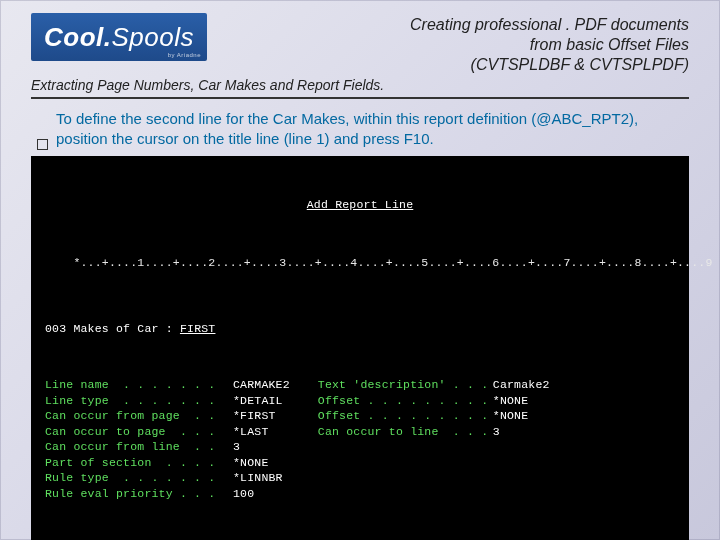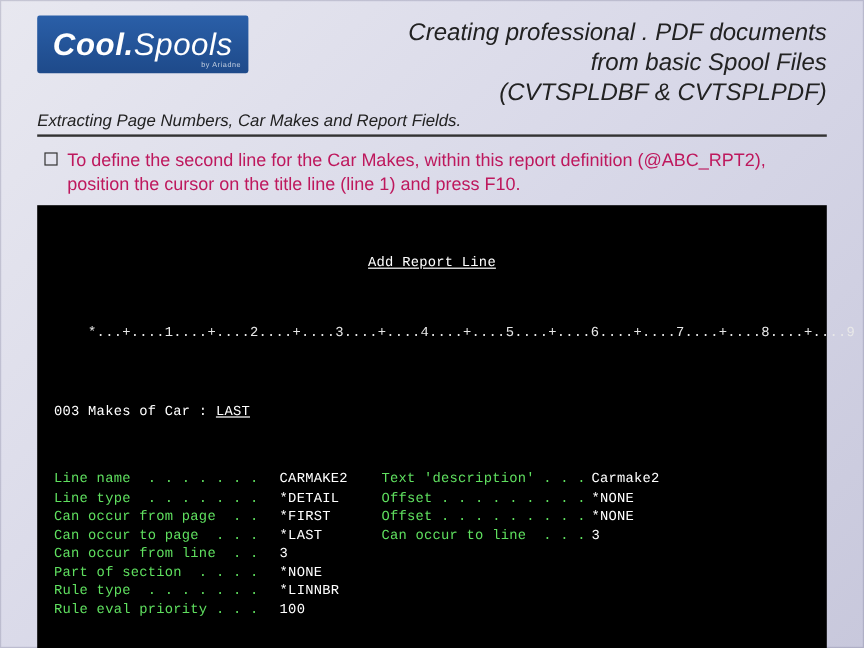--- a/index.html
+++ b/index.html
@@ -43,21 +43,21 @@
     position: absolute;
     right: 6px;
     bottom: 3px;
     font-size: 6px;
     font-style: normal;
     opacity: 0.7;
   }
   .title-block {
     flex: 1;
     text-align: right;
-    font-size: 20px;
+    font-size: 16px;
     font-style: italic;
     color: #222;
     line-height: 1.25;
     padding-top: 2px;
   }
   .subtitle {
     text-align: left;
     font-size: 14px;
     font-style: italic;
     color: #222;
@@ -66,24 +66,25 @@
   }
   .rule {
     border: none;
     border-top: 2px solid #333;
     margin-bottom: 10px;
   }
   .bullet {
     display: flex;
     gap: 8px;
     font-size: 15px;
-    color: #be185d;
+    color: #0369a1;
     line-height: 1.35;
     margin-bottom: 6px;
     padding-left: 6px;
+    align-items: flex-end;
   }
   .bullet .box {
     width: 11px;
     height: 11px;
     border: 1.5px solid #333;
     margin-top: 3px;
     flex-shrink: 0;
   }
   .terminal {
     background: #000;
@@ -121,36 +122,36 @@
 
 <div class="slide">
 
   <div class="header-row">
     <div class="logo">
       <span><b>Cool.</b><span>Spools</span></span>
       <span class="sub">by Ariadne</span>
     </div>
     <div class="title-block">
       <div>Creating professional . PDF documents</div>
-      <div>from basic Spool Files</div>
+      <div>from basic Offset Files</div>
       <div>(CVTSPLDBF &amp; CVTSPLPDF)</div>
     </div>
   </div>
 
   <div class="subtitle">Extracting Page Numbers, Car Makes and Report Fields.</div>
   <hr class="rule">
 
   <div class="bullet">
     <span class="box"></span>
     <span>To define the second line for the Car Makes, within this report definition (@ABC_RPT2), position the cursor on the title line (line 1) and press F10.</span>
   </div>
 
   <div class="terminal">
     <div class="t-title">Add Report Line</div>
     <div class="t-ruler">    *...+....1....+....2....+....3....+....4....+....5....+....6....+....7....+....8....+....9</div>
-    <div class="t-context"><span>003</span><span> Makes of Car : </span><span class="underline">LAST</span></div>
+    <div class="t-context"><span>003</span><span> Makes of Car : </span><span class="underline">FIRST</span></div>
     <div class="t-cols">
       <div class="t-col" id="t-left"><div class="t-row"><span class="t-label w1">Line name  . . . . . . .</span><span class="t-val">CARMAKE2</span></div><div class="t-row"><span class="t-label w1">Line type  . . . . . . .</span><span class="t-val">*DETAIL</span></div><div class="t-row"><span class="t-label w1">Can occur from page  . .</span><span class="t-val">*FIRST</span></div><div class="t-row"><span class="t-label w1">Can occur to page  . . .</span><span class="t-val">*LAST</span></div><div class="t-row"><span class="t-label w1">Can occur from line  . .</span><span class="t-val">3</span></div><div class="t-row"><span class="t-label w1">Part of section  . . . .</span><span class="t-val">*NONE</span></div><div class="t-row"><span class="t-label w1">Rule type  . . . . . . .</span><span class="t-val">*LINNBR</span></div><div class="t-row"><span class="t-label w1">Rule eval priority . . .</span><span class="t-val">100</span></div></div>
       <div class="t-col" id="t-right"><div class="t-row"><span class="t-label w2">Text 'description' . . .</span><span class="t-val">Carmake2</span></div><div class="t-row"><span class="t-label w2"></span><span class="t-val"></span></div><div class="t-row"><span class="t-label w2">Offset . . . . . . . . .</span><span class="t-val">*NONE</span></div><div class="t-row"><span class="t-label w2">Offset . . . . . . . . .</span><span class="t-val">*NONE</span></div><div class="t-row"><span class="t-label w2">Can occur to line  . . .</span><span class="t-val">3</span></div></div>
     </div>
   </div>
 
 </div>
 
 </body></html>

